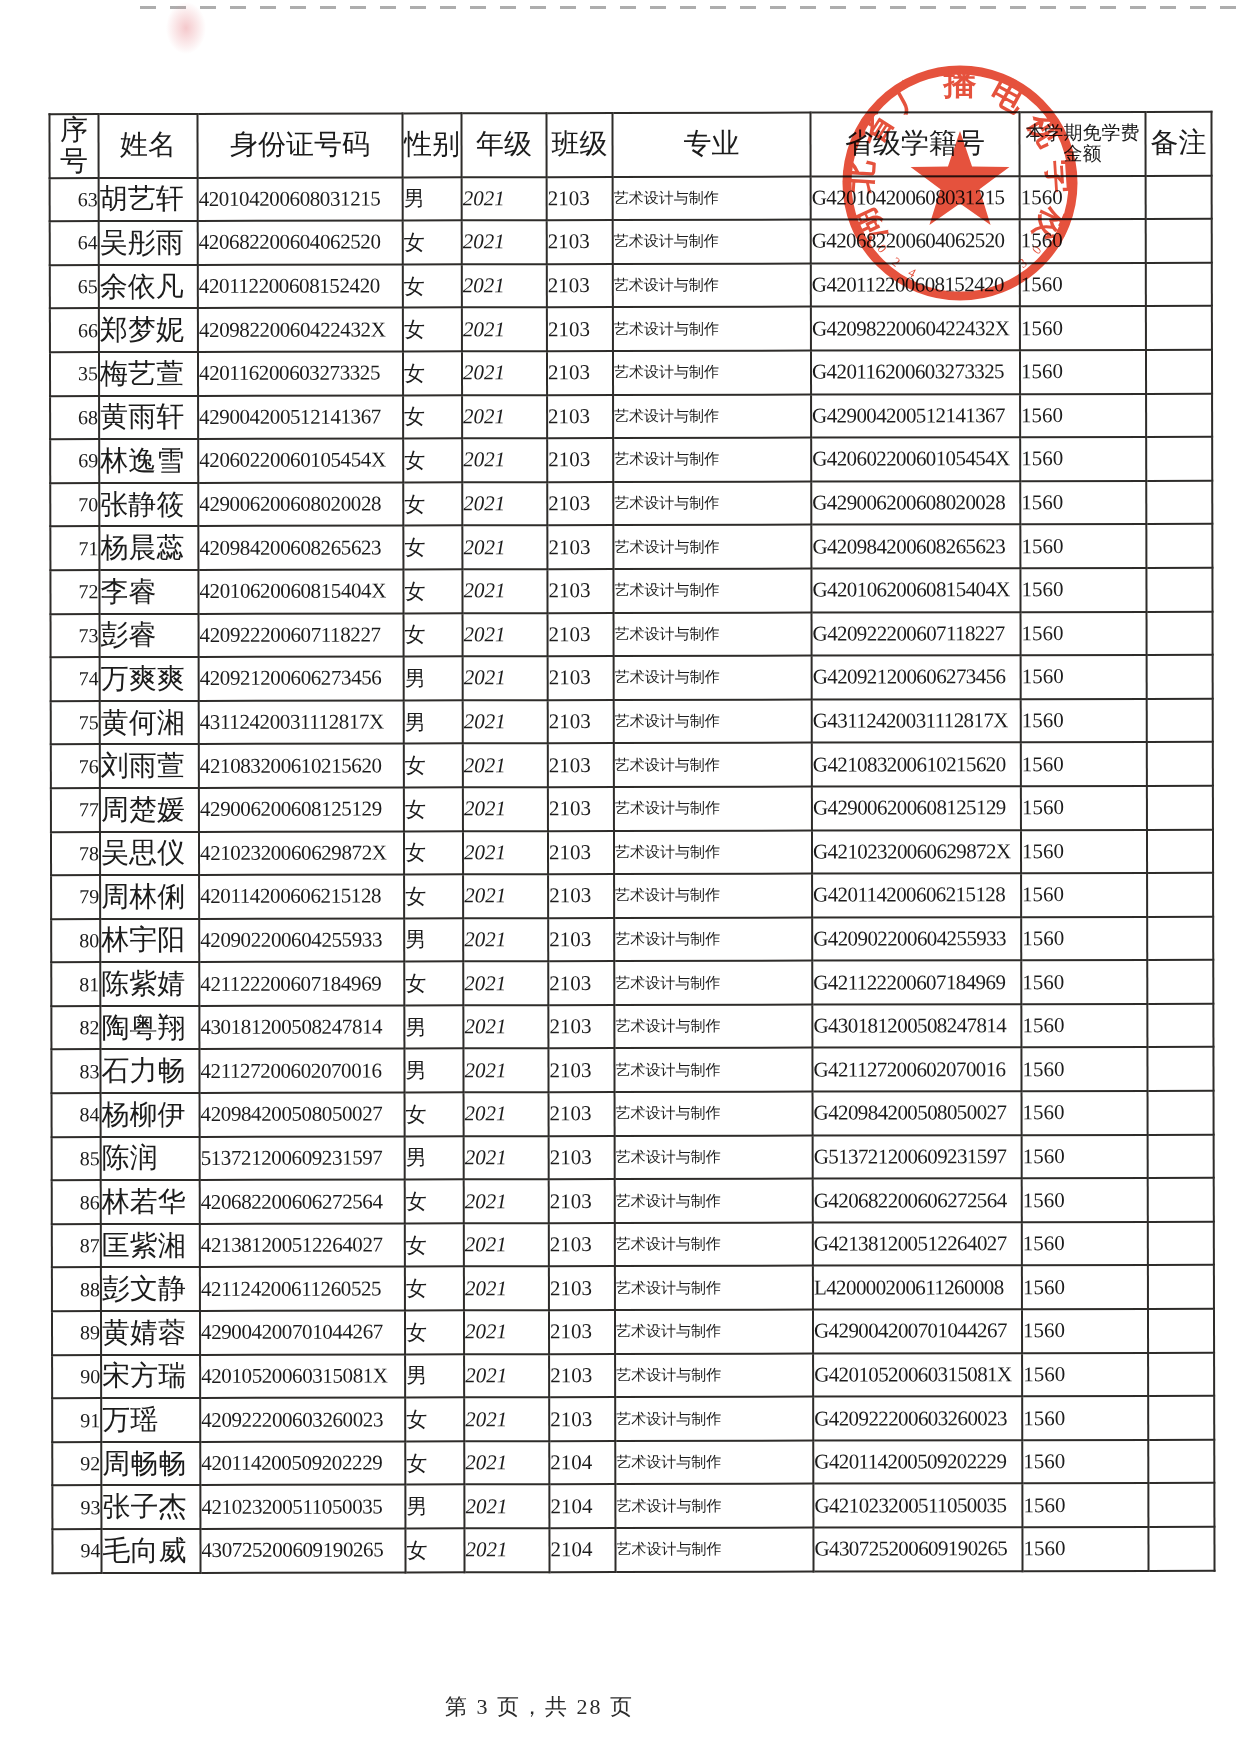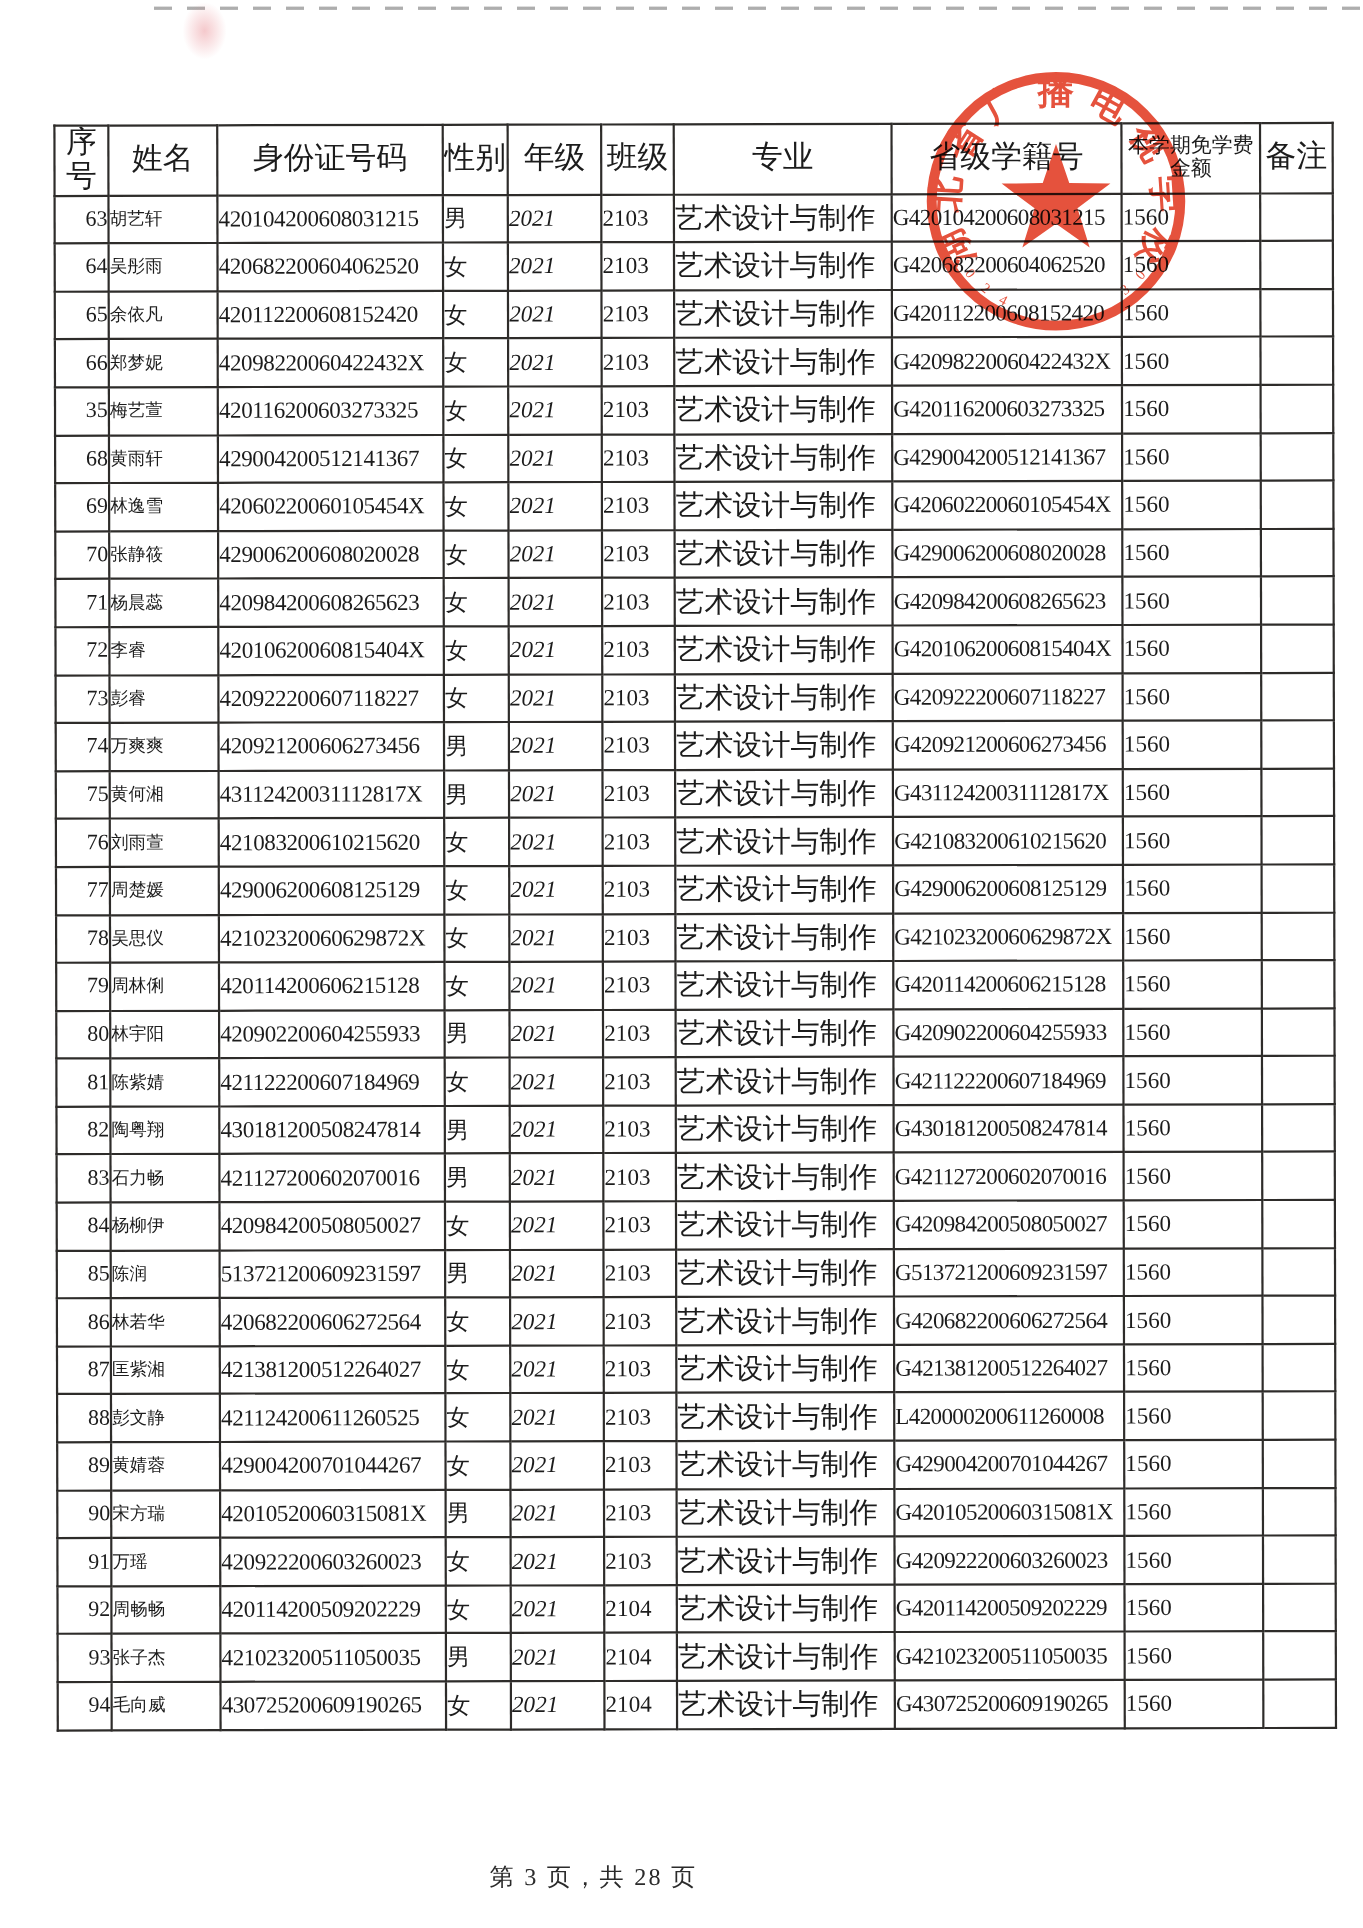--- a/index.html
+++ b/index.html
@@ -38,26 +38,26 @@
   table.roster thead th{
     height:44px;
     text-align:center;
     font-size:28px;
     white-space:normal;
     line-height:1.1;
   }
   table.roster thead th.h8{font-size:19px;padding:0 2px;}
   table.roster tbody td{height:41.6px;}
   td.c0{text-align:right;font-size:20px;}
-  td.c1{padding-left:6px;font-size:16px;}
+  td.c1{padding-left:6px;font-size:28px;}
   td.c2{padding-left:4px;font-size:21px;letter-spacing:-0.4px;}
   td.c3{padding-left:6px;font-size:21px;}
   td.c4{padding-left:6px;font-size:21px;font-style:italic;}
   td.c5{padding-left:6px;font-size:21px;}
-  td.c6{padding-left:6px;font-size:26px;}
+  td.c6{padding-left:6px;font-size:15px;}
   td.c7{padding-left:4px;font-size:21px;letter-spacing:-0.6px;margin-top:40px;}
   td.c8{padding-left:5px;font-size:21px;margin-left:28px;}
   td.c9{}
   .stamp{
     position:absolute;left:832px;top:55px;width:256px;height:256px;
     mix-blend-mode:multiply;
     opacity:.88;
     pointer-events:none;
   }
   .footer{

